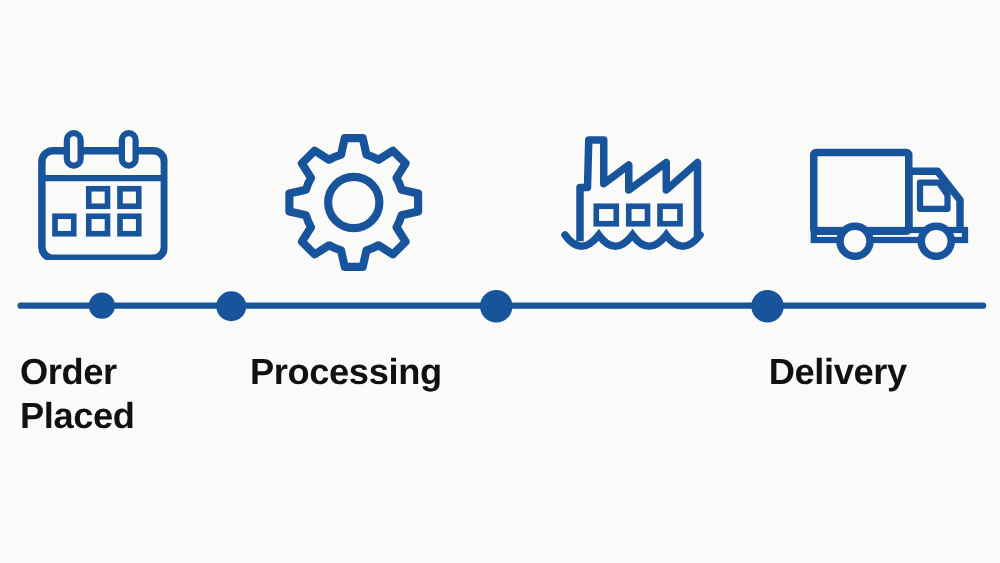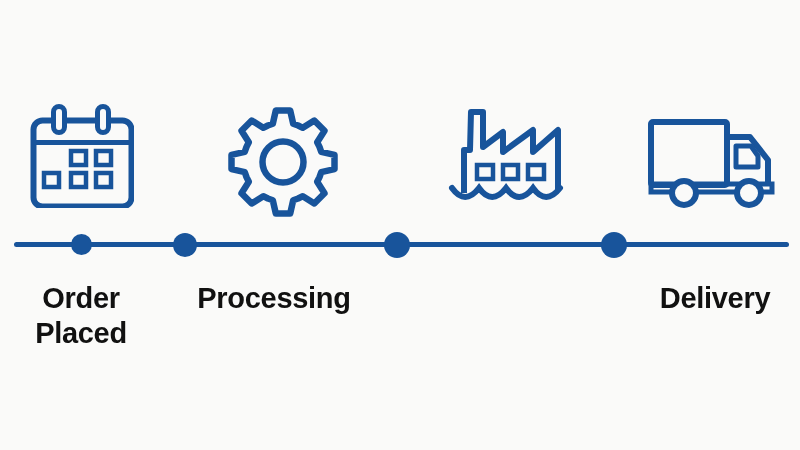--- a/index.html
+++ b/index.html
@@ -31,25 +31,24 @@
     background:var(--accent);
     border-radius:50%;
   }
   .step-label{
     position:absolute;
     top:281px;
     color:var(--text);
     font-size:29px;
     font-weight:700;
     line-height:35px;
-    text-align:center;
     letter-spacing:-0.3px;
   }
   .label-order{left:16px;width:130px;}
-  .label-processing{left:174px;width:200px;}
+  .label-processing{left:200px;width:200px;}
   .label-production{left:412px;width:200px;}
   .label-delivery{left:615px;width:200px;}
 </style>
 </head>
 <body>
 
 <div class="canvas">
 
   <svg class="icon" style="left:30px;top:104px" width="104" height="104" viewBox="0 0 104 104">
     <rect x="3.5" y="16.5" width="98" height="86" rx="9" fill="none" stroke-width="6"></rect>

